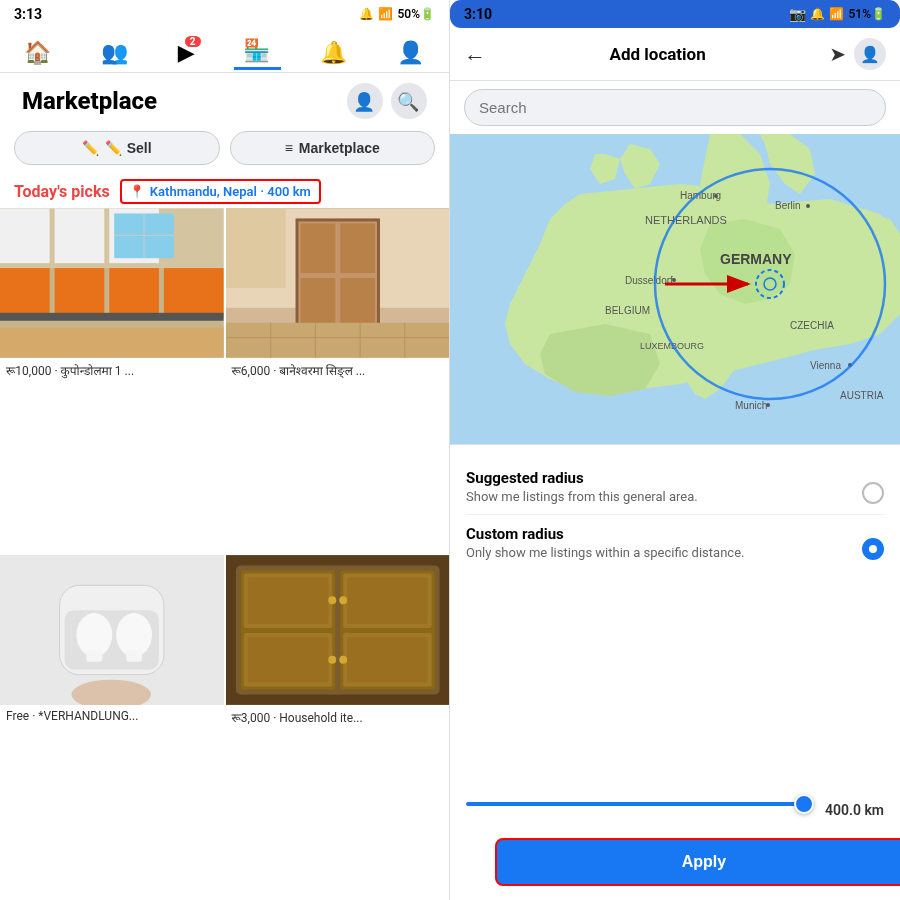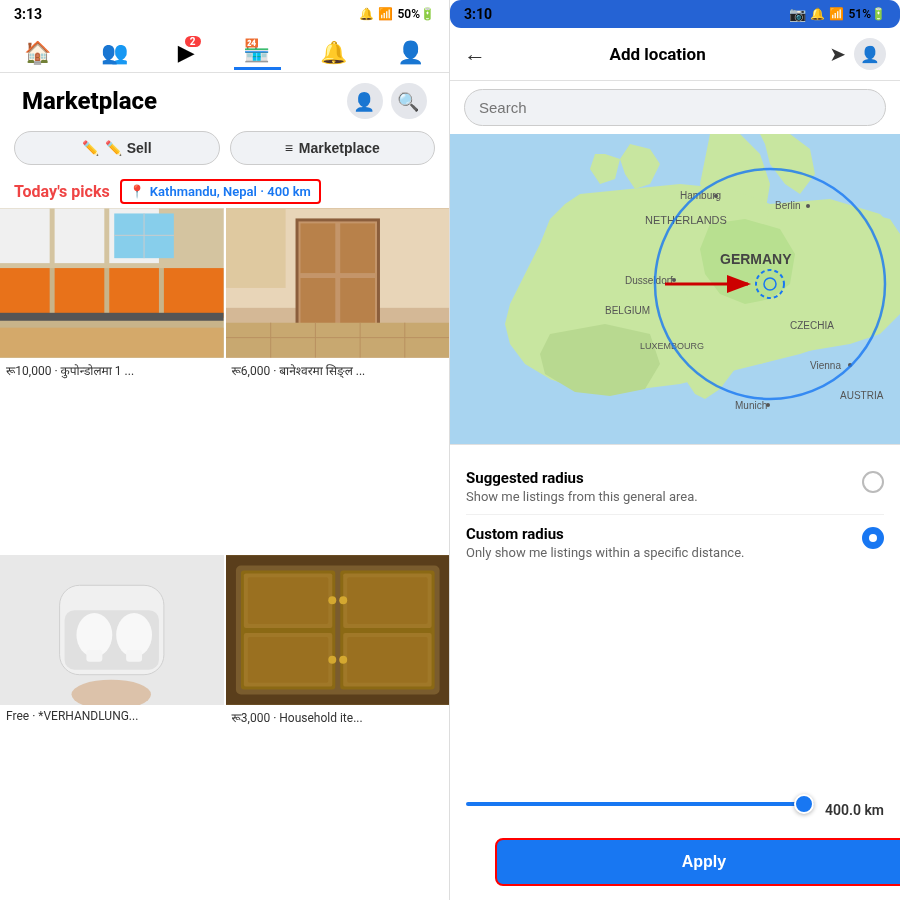--- a/index.html
+++ b/index.html
@@ -249,21 +249,21 @@
 
     .options-section {
       padding: 14px 16px 8px;
       border-top: 1px solid #e0e0e0;
       flex: 1;
     }
 
     .option-row {
       display: flex;
       justify-content: space-between;
-      align-items: flex-start;
+      align-items: flex-end;
       padding: 10px 0;
       border-bottom: 1px solid #f0f0f0;
     }
 
     .option-text { flex: 1; }
     .option-title { font-size: 15px; font-weight: 700; color: #000; margin-bottom: 2px; }
     .option-desc { font-size: 13px; color: #666; }
 
     .radio-btn {
       width: 22px;

